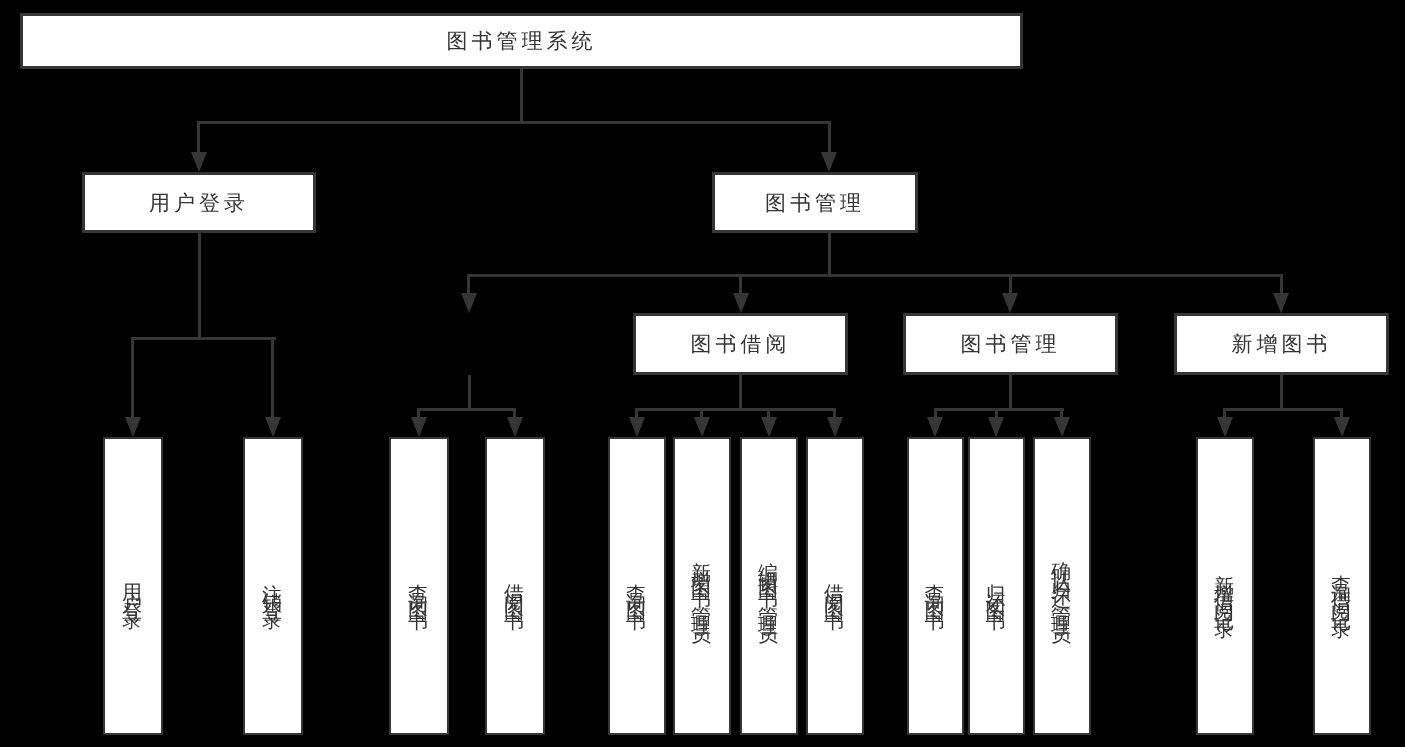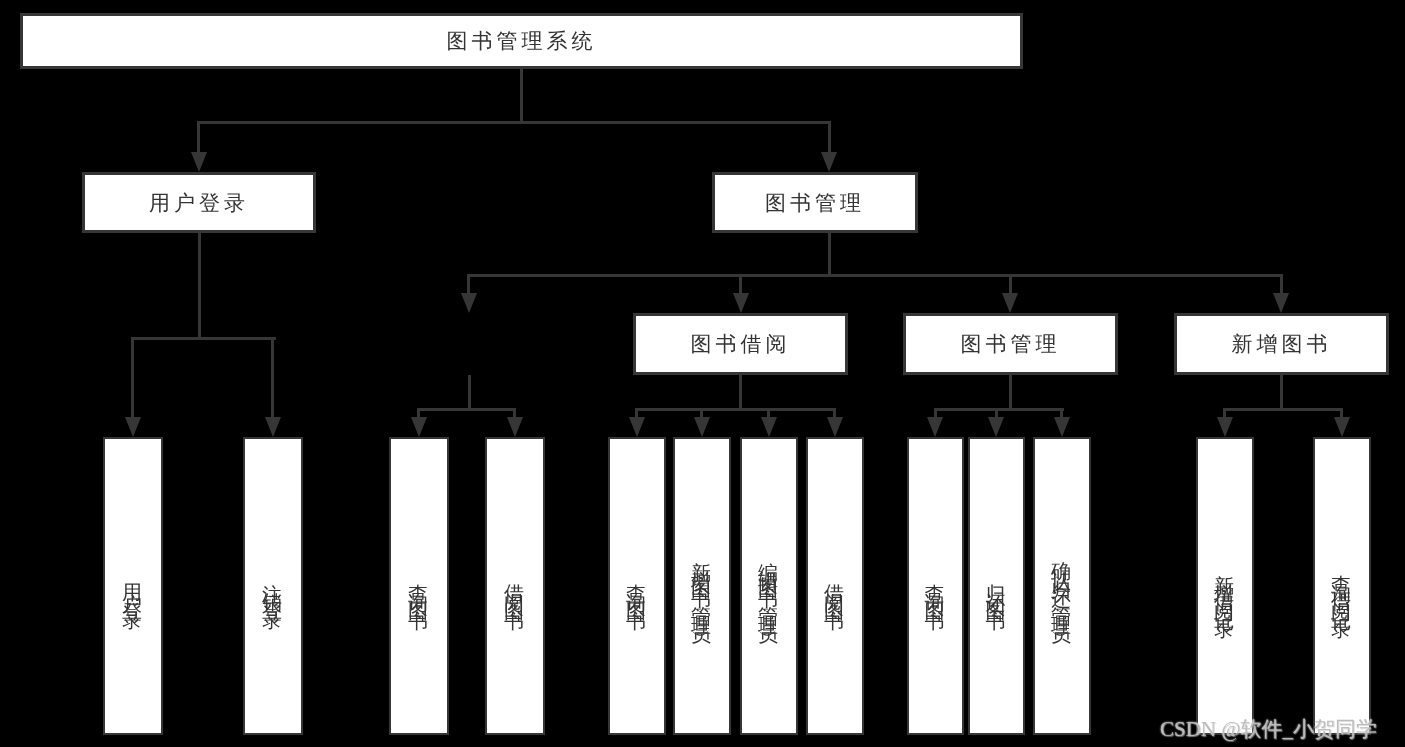--- a/index.html
+++ b/index.html
@@ -148,15 +148,14 @@
   <div class="box leaf" style="left:1033px; top:437px; width:58px; height:298px;">
     <span>确认归还（管理员）</span>
   </div>
   <div class="box leaf" style="left:1196px; top:437px; width:58px; height:298px;">
     <span>新增借阅记录</span>
   </div>
   <div class="box leaf" style="left:1313px; top:437px; width:58px; height:298px;">
     <span>查询借阅记录</span>
   </div>
 
-  <div class="watermark">CSDN @软件_小贺同学</div>
 
 </div>
 
 </body></html>

